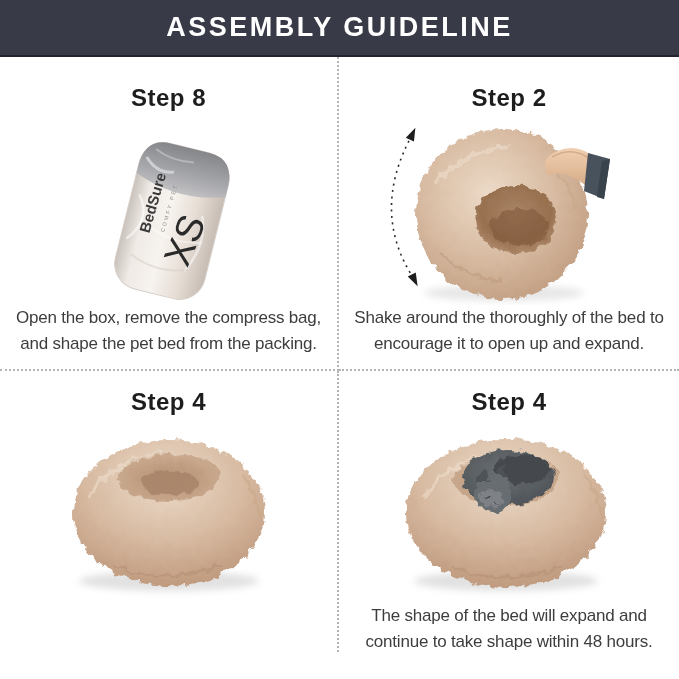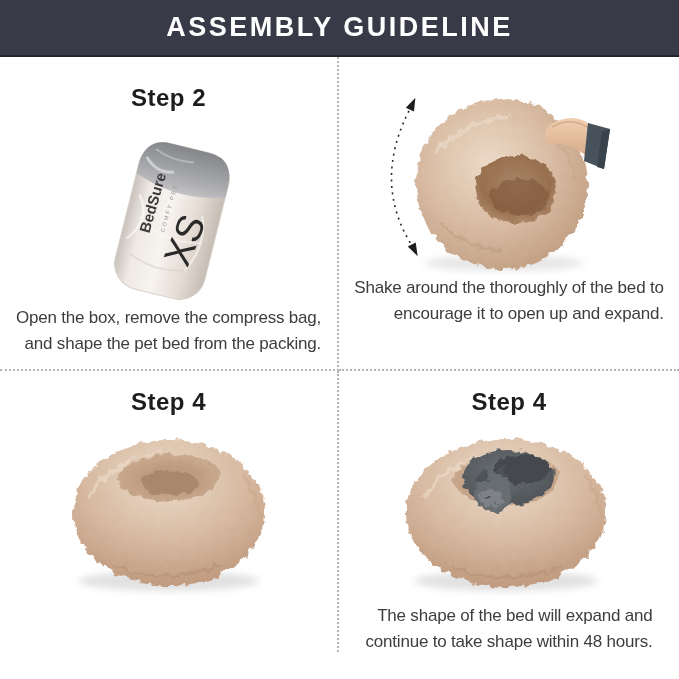--- a/index.html
+++ b/index.html
@@ -23,21 +23,21 @@
   .cell.top{padding-top:26px;border-bottom:2px dotted #b4b4b4;}
   .cell.bottom{padding-top:16px;}
   .cell.left{border-right:2px dotted #b4b4b4;}
   .step-title{
     font-size:24px;font-weight:600;color:#1d1d1d;letter-spacing:0.5px;line-height:30px;
   }
   .illus{display:flex;align-items:center;justify-content:center;width:330px;}
   .top .illus{height:192px;}
   .bottom .illus{height:186px;}
   .caption{
-    text-align:right;font-size:17px;line-height:26px;color:#3d3d3d;letter-spacing:-0.2px;
+    text-align:center;font-size:17px;line-height:26px;color:#3d3d3d;letter-spacing:-0.2px;
   }
 </style>
 </head>
 <body>
 
 <svg width="0" height="0" style="position:absolute" aria-hidden="true">
   <defs>
     <filter id="furF" x="-20%" y="-20%" width="140%" height="140%">
       <feTurbulence type="fractalNoise" baseFrequency="0.12" numOctaves="2" seed="7" result="n"></feTurbulence>
       <feDisplacementMap in="SourceGraphic" in2="n" scale="9" xChannelSelector="R" yChannelSelector="G"></feDisplacementMap>
@@ -89,21 +89,21 @@
 
 <div class="page">
 
   <div class="header">
     <h1 class="header-title">ASSEMBLY GUIDELINE</h1>
   </div>
 
   <div class="grid">
 
     <div class="cell top left">
-      <div class="step-title">Step 2</div>
+      <div class="step-title">Step 8</div>
       <div class="illus">
         <svg width="330" height="192" viewBox="0 0 330 192">
           <g transform="rotate(14 168 108)">
             <rect x="122" y="33" width="92" height="150" rx="26" fill="url(#rollBodyGrad)" stroke="#d5cec8" stroke-width="1"></rect>
             <path d="M122 62 Q122 33 148 33 L188 33 Q214 33 214 62 L214 72 Q168 88 122 70 Z" fill="url(#rollTopGrad)"></path>
             <path d="M128 52 q14 14 30 8" stroke="#d8d9dc" stroke-width="3" fill="none" opacity="0.8"></path>
             <path d="M135 42 q18 8 40 4" stroke="#c2c3c7" stroke-width="2" fill="none" opacity="0.7"></path>
             <path d="M130 90 q18 22 -2 46" stroke="#ffffff" stroke-width="2.5" fill="none" opacity="0.55"></path>
             <path d="M196 96 q12 26 -4 58" stroke="#ffffff" stroke-width="2.5" fill="none" opacity="0.5"></path>
             <path d="M150 120 q26 10 52 2" stroke="#ffffff" stroke-width="2" fill="none" opacity="0.4"></path>
@@ -114,20 +114,21 @@
           </g>
         </svg>
       </div>
       <div class="caption">
         <div>Open the box, remove the compress bag,</div>
         <div>and shape the pet bed from the packing.</div>
       </div>
     </div>
 
     <div class="cell top">
+      <div class="step-title">Step 2</div>
       <div class="illus">
         <svg width="330" height="192" viewBox="0 0 330 192">
           <ellipse cx="160" cy="180" rx="80" ry="8" fill="#cfcfcf" opacity="0.5" filter="url(#softB)"></ellipse>
           <g filter="url(#furF)">
             <ellipse cx="158" cy="101" rx="86" ry="85" fill="url(#bedTopGrad)"></ellipse>
             <ellipse cx="172" cy="106" rx="41" ry="34" fill="url(#holeGrad)"></ellipse>
             <ellipse cx="176" cy="114" rx="29" ry="19" fill="#7c5338" opacity="0.55"></ellipse>
             <path d="M92 70 q30 -34 74 -36" stroke="#f0e2d2" stroke-width="4" fill="none" opacity="0.5"></path>
             <path d="M96 140 q24 26 62 28" stroke="#b3906f" stroke-width="3" fill="none" opacity="0.35"></path>
             <path d="M206 52 q20 18 26 44" stroke="#c5a283" stroke-width="3" fill="none" opacity="0.4"></path>

